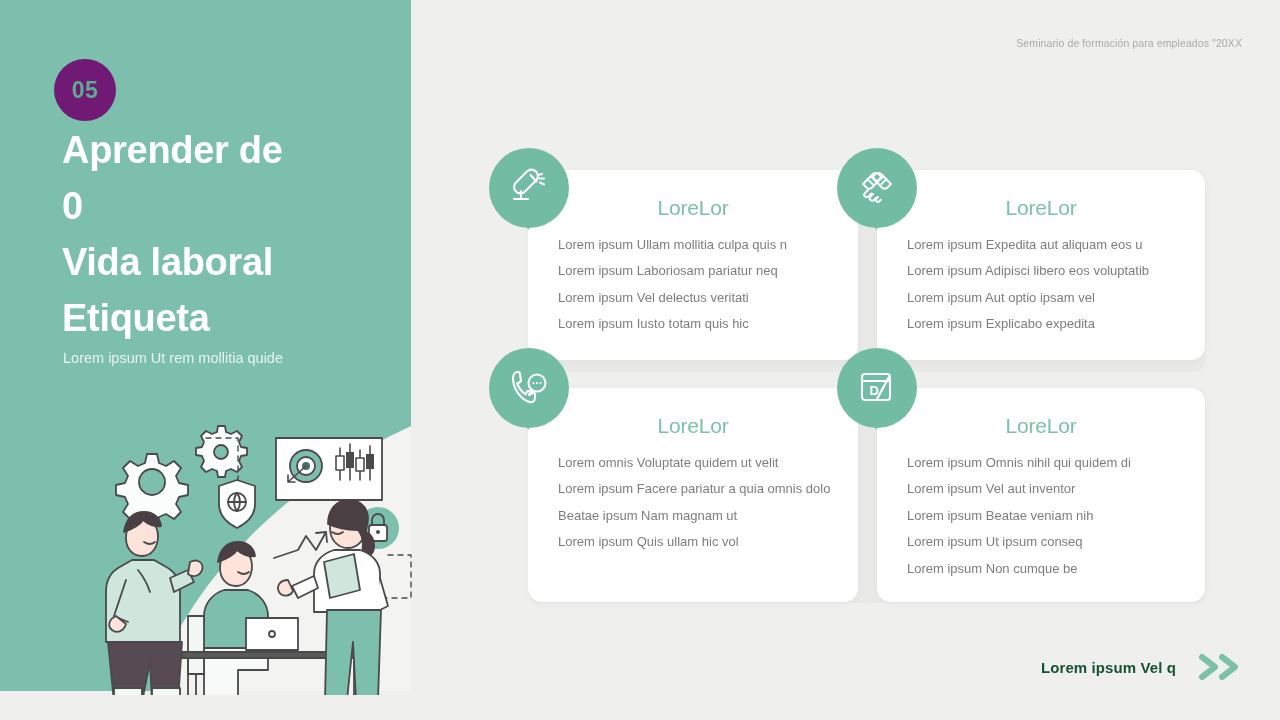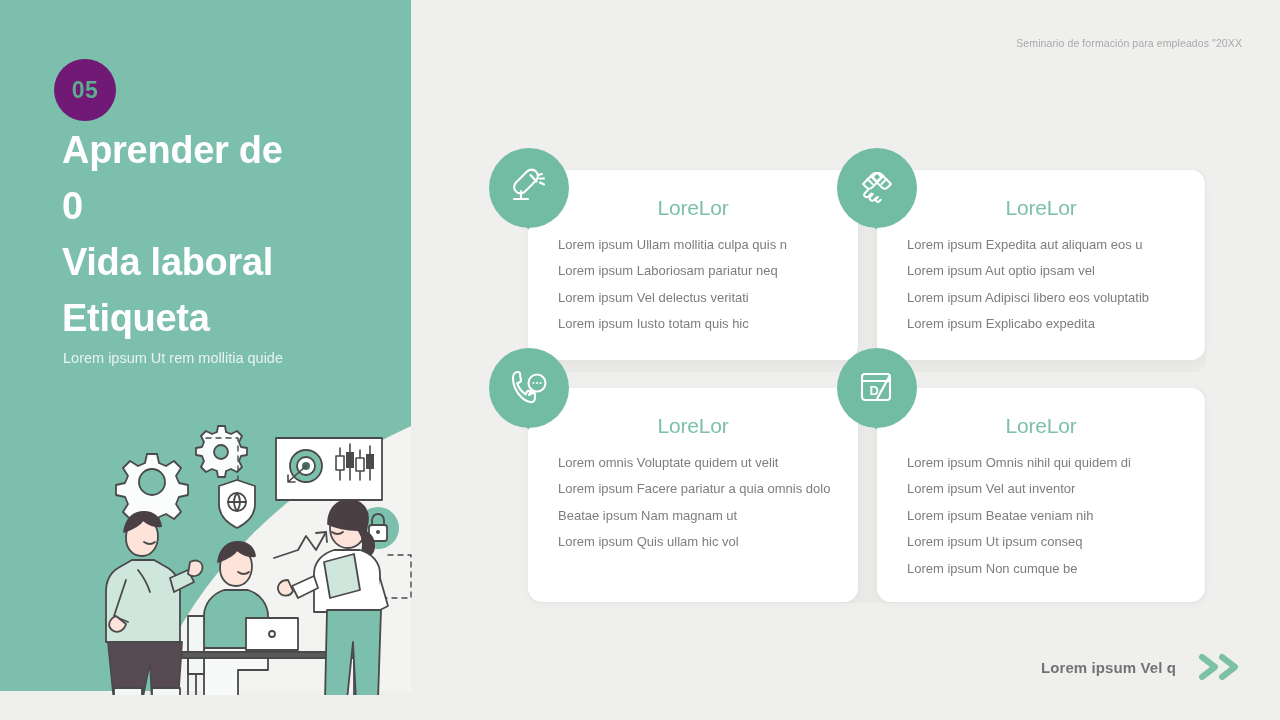--- a/index.html
+++ b/index.html
@@ -171,21 +171,21 @@
   #pin-2 { left: 489px; top: 348px; }
   #pin-3 { left: 837px; top: 348px; }
 
   
   #footer {
     position: absolute;
     right: 38px; bottom: 38px;
     display: flex; align-items: center; gap: 20px;
   }
   #footer-text {
-    color: #737373;
+    color: #14532d;
     font-size: 15px;
     font-weight: bold;
     letter-spacing: .1px;
   }
   #footer-arrows { display: flex; }
 </style>
 </head>
 <body>
 
 <div id="slide">
@@ -319,22 +319,22 @@
       <li>Lorem ipsum Laboriosam pariatur neq</li>
       <li>Lorem ipsum Vel delectus veritati</li>
       <li>Lorem ipsum Iusto totam quis hic</li>
     </ul>
   </div>
 
   <div class="card" id="card-1">
     <div class="card-title">LoreLor</div>
     <ul class="card-lines">
       <li>Lorem ipsum Expedita aut aliquam eos u</li>
+      <li>Lorem ipsum Adipisci libero eos voluptatib</li>
       <li>Lorem ipsum Aut optio ipsam vel</li>
-      <li>Lorem ipsum Adipisci libero eos voluptatib</li>
       <li>Lorem ipsum Explicabo expedita</li>
     </ul>
   </div>
 
   <div class="card" id="card-2">
     <div class="card-title">LoreLor</div>
     <ul class="card-lines">
       <li>Lorem omnis Voluptate quidem ut velit</li>
       <li>Lorem ipsum Facere pariatur a quia omnis dolo</li>
       <li>Beatae ipsum Nam magnam ut</li>

